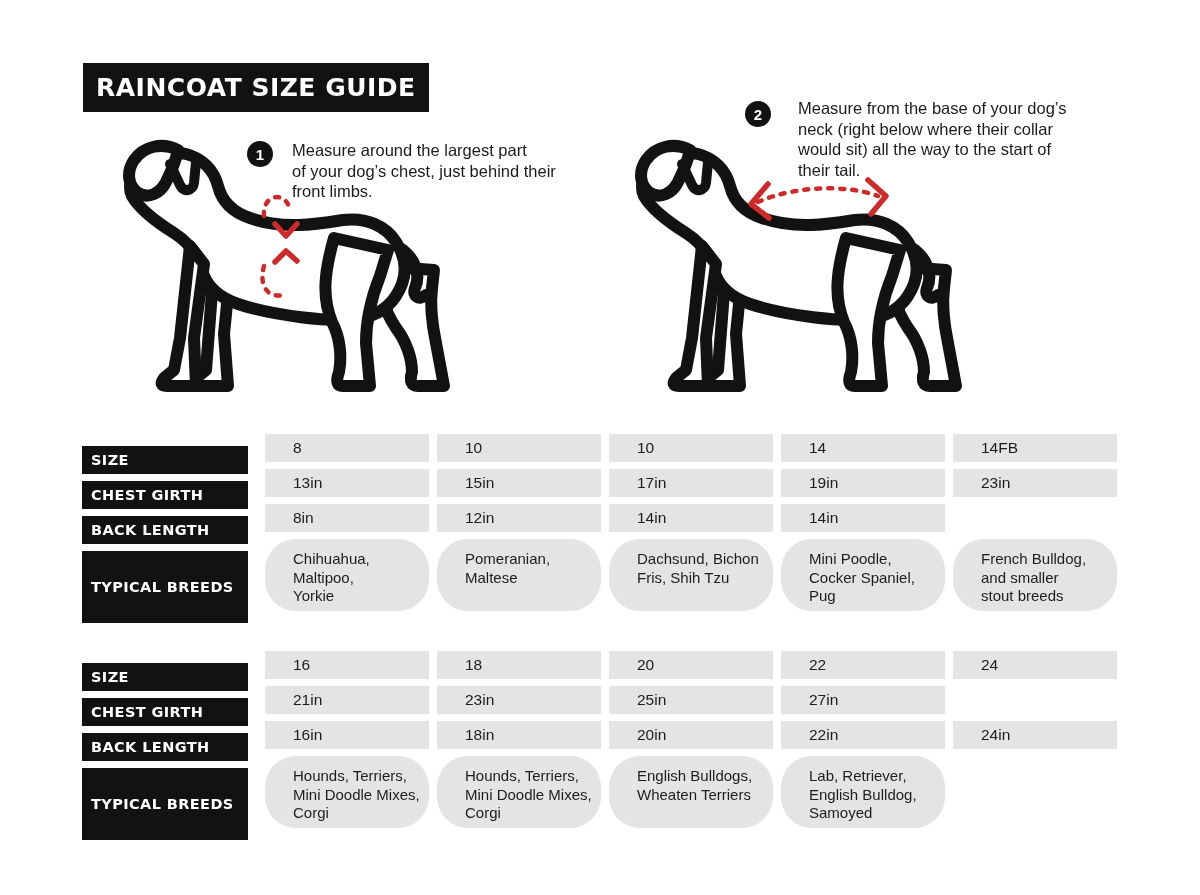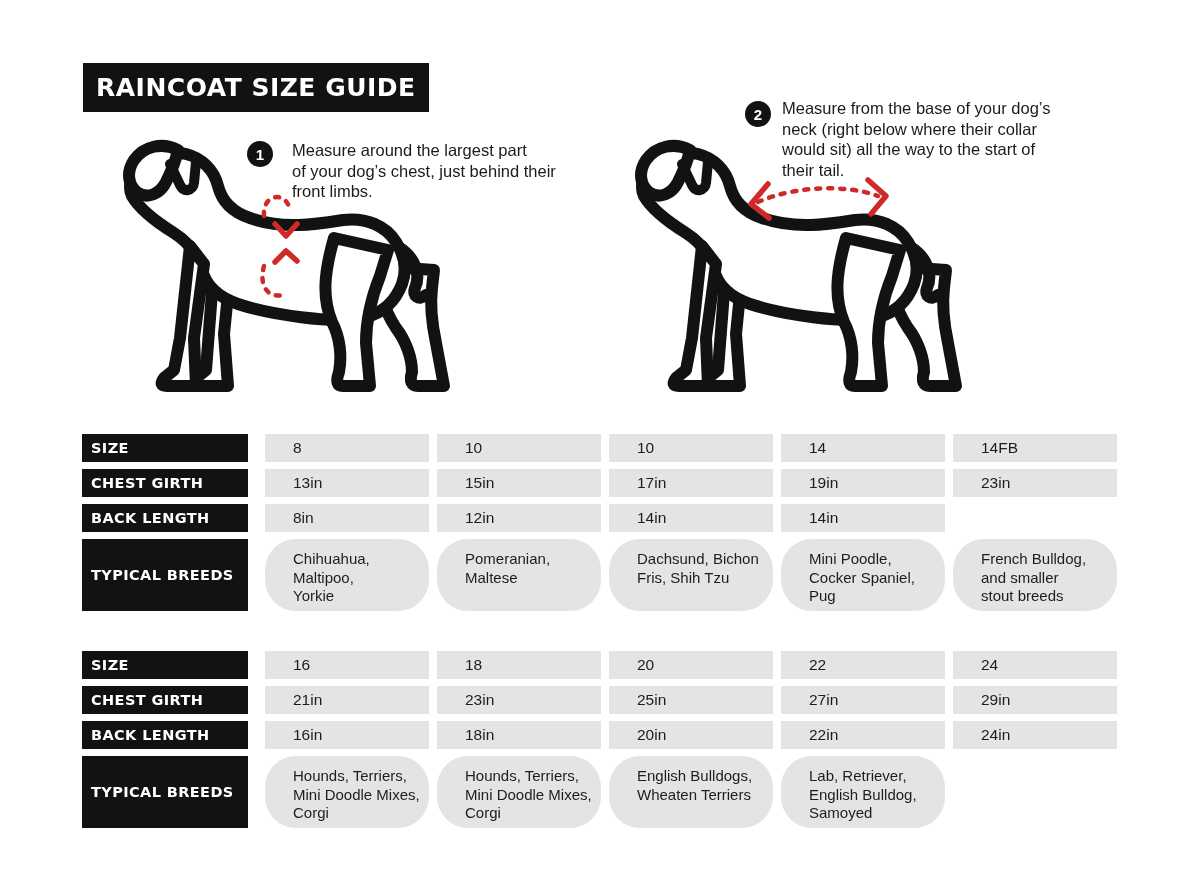--- a/index.html
+++ b/index.html
@@ -28,34 +28,35 @@
     background:#121212; color:#ffffff; font-weight:bold; font-size:15px;
     display:flex; align-items:center; justify-content:center;
   }
   .badge-1 { left:247px; top:141px; }
   .badge-2 { left:745px; top:101px; }
   .step-text {
     position:absolute; width:330px; font-size:16.5px; line-height:20.5px;
     color:#1b1b1b; white-space:pre-line;
   }
   .step-text-1 { left:292px; top:140px; }
-  .step-text-2 { left:782px; top:98px; }
+  .step-text-2 { left:798px; top:98px; }
   .size-table { position:absolute; left:82px; }
   .table-1 { top:434px; }
   .table-2 { top:651px; }
   .t-row {
     display:grid; grid-template-columns:175px repeat(5,164px);
     column-gap:8px; margin-bottom:7px; height:28px;
   }
   .t-row.tall { height:72px; }
   .t-label {
     width:166px; height:100%; background:#121212; color:#ffffff;
     font-family:"DejaVu Sans","Liberation Sans",sans-serif; font-weight:bold;
     font-size:14.5px; letter-spacing:0.4px; display:flex; align-items:center;
     padding-left:9px;
+    margin-top:12px;
   }
   .t-cell {
     background:#e4e4e5; display:flex; align-items:center;
     padding-left:28px; font-size:15.5px; color:#1d1d1d;
   }
   .tall .t-cell {
     align-items:flex-start; padding-top:11px; font-size:15px;
     line-height:18.5px; white-space:pre-line;border-radius:31px;
   }
 </style>
@@ -158,21 +159,20 @@
         <div class="t-cell">20</div>
         <div class="t-cell">22</div>
         <div class="t-cell">24</div>
       </div>
       <div class="t-row">
         <div class="t-label">CHEST GIRTH</div>
         <div class="t-cell">21in</div>
         <div class="t-cell">23in</div>
         <div class="t-cell">25in</div>
         <div class="t-cell">27in</div>
-        <div class="t-cell">29in</div>
       </div>
       <div class="t-row">
         <div class="t-label">BACK LENGTH</div>
         <div class="t-cell">16in</div>
         <div class="t-cell">18in</div>
         <div class="t-cell">20in</div>
         <div class="t-cell">22in</div>
         <div class="t-cell">24in</div>
       </div>
       <div class="t-row tall">

